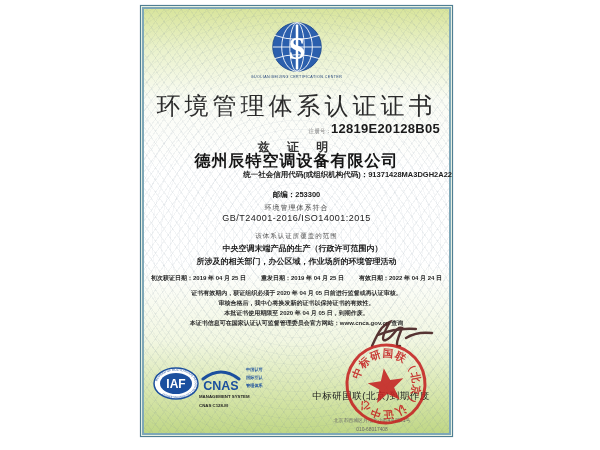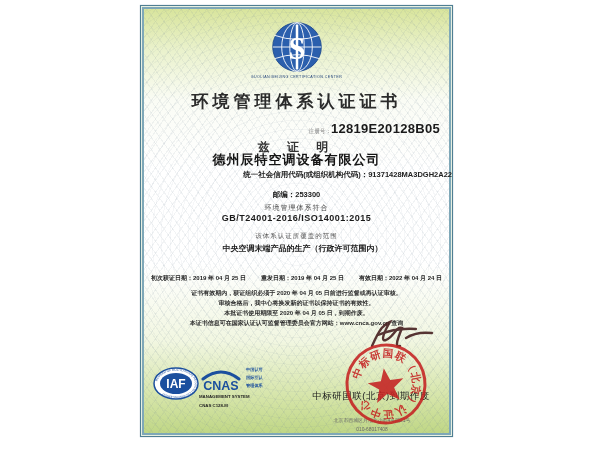--- a/index.html
+++ b/index.html
@@ -33,32 +33,32 @@
   }
 
   .abs{position:absolute;left:0;right:0;text-align:center;margin:0;}
   .nowrap{white-space:nowrap;}
 
   .logo-wrap{top:14px;}
   .logo-wrap svg{display:inline-block;}
   .arc-text{top:69px;font-size:8px;transform:scale(0.45);transform-origin:50% 0;
             color:#1d3f77;letter-spacing:1px;white-space:nowrap;}
 
-  .title{top:84px;font-size:17px;font-weight:bold;color:#2b2b2b;letter-spacing:4px;}
+  .title{top:84px;font-size:24px;font-weight:normal;color:#2b2b2b;letter-spacing:4px;}
   .reg-line{top:113px;text-align:right;padding-right:12px;}
   .reg-label{font-size:8px;color:#777;transform:scale(0.7);display:inline-block;transform-origin:100% 60%;}
   .reg-number{font-size:13px;font-weight:bold;color:#1a1a1a;letter-spacing:0.3px;}
 
   .certify{top:133px;font-size:12px;font-weight:bold;color:#333;letter-spacing:7px;}
-  .company{top:145px;font-size:13px;font-weight:bold;color:#141414;letter-spacing:1px;}
+  .company{top:145px;font-size:16px;font-weight:bold;color:#141414;letter-spacing:1px;}
   .code-line{top:164px;font-size:7.5px;font-weight:bold;color:#222;text-align:right;}
   .addr-line{top:174px;font-size:7.5px;font-weight:bold;color:#222;}
   .post-line{top:184px;font-size:7.5px;font-weight:bold;color:#222;}
   .conform-line{top:197px;font-size:7px;color:#444;letter-spacing:1px;}
-  .standard{top:207px;font-size:9px;font-weight:bold;color:#1a1a1a;letter-spacing:0.5px;}
+  .standard{top:207px;font-size:9px;font-weight:normal;color:#1a1a1a;letter-spacing:0.5px;}
   .scope-cap{top:226px;font-size:6.5px;color:#555;letter-spacing:1px;}
   .scope1{top:237px;font-size:8px;font-weight:bold;color:#1a1a1a;padding-left:12px;}
   .scope2{top:250px;font-size:8px;font-weight:bold;color:#1a1a1a;}
 
   .dates-row{top:268px;display:flex;justify-content:space-between;padding:0 10px;box-sizing:border-box;}
   .dates-row span{font-size:6px;font-weight:bold;color:#222;white-space:nowrap;}
 
   .notes{top:284px;}
   .notes p{margin:0 0 3.5px 0;font-size:6px;font-weight:bold;color:#2a2a2a;line-height:6.5px;}
 
@@ -110,20 +110,21 @@
     <p class="abs certify">兹 证 明</p>
     <p class="abs company">德州辰特空调设备有限公司</p>
     <p class="abs code-line nowrap">统一社会信用代码(或组织机构代码)：91371428MA3DGH2A22</p>
     <p class="abs post-line">邮编：253300</p>
 
     <p class="abs conform-line">环境管理体系符合</p>
     <p class="abs standard">GB/T24001-2016/ISO14001:2015</p>
 
     <p class="abs scope-cap">该体系认证所覆盖的范围</p>
     <p class="abs scope1">中央空调末端产品的生产（行政许可范围内）</p>
+    <p class="abs scope2">所涉及的相关部门，办公区域，作业场所的环境管理活动</p>
 
     <div class="abs dates-row">
       <span>初次获证日期：2019 年 04 月 25 日</span>
       <span>重发日期：2019 年 04 月 25 日</span>
       <span>有效日期：2022 年 04 月 24 日</span>
     </div>
 
     <div class="abs notes">
       <p>证书有效期内，获证组织必须于 2020 年 04 月 05 日前进行监督或再认证审核。</p>
       <p>审核合格后，我中心将换发新的证书以保持证书的有效性。</p>

